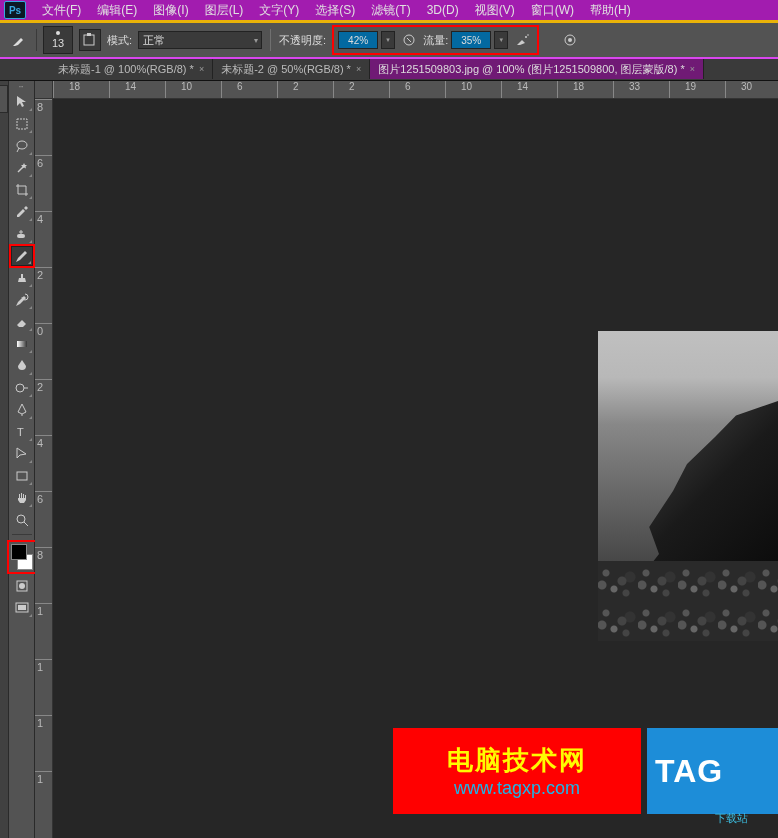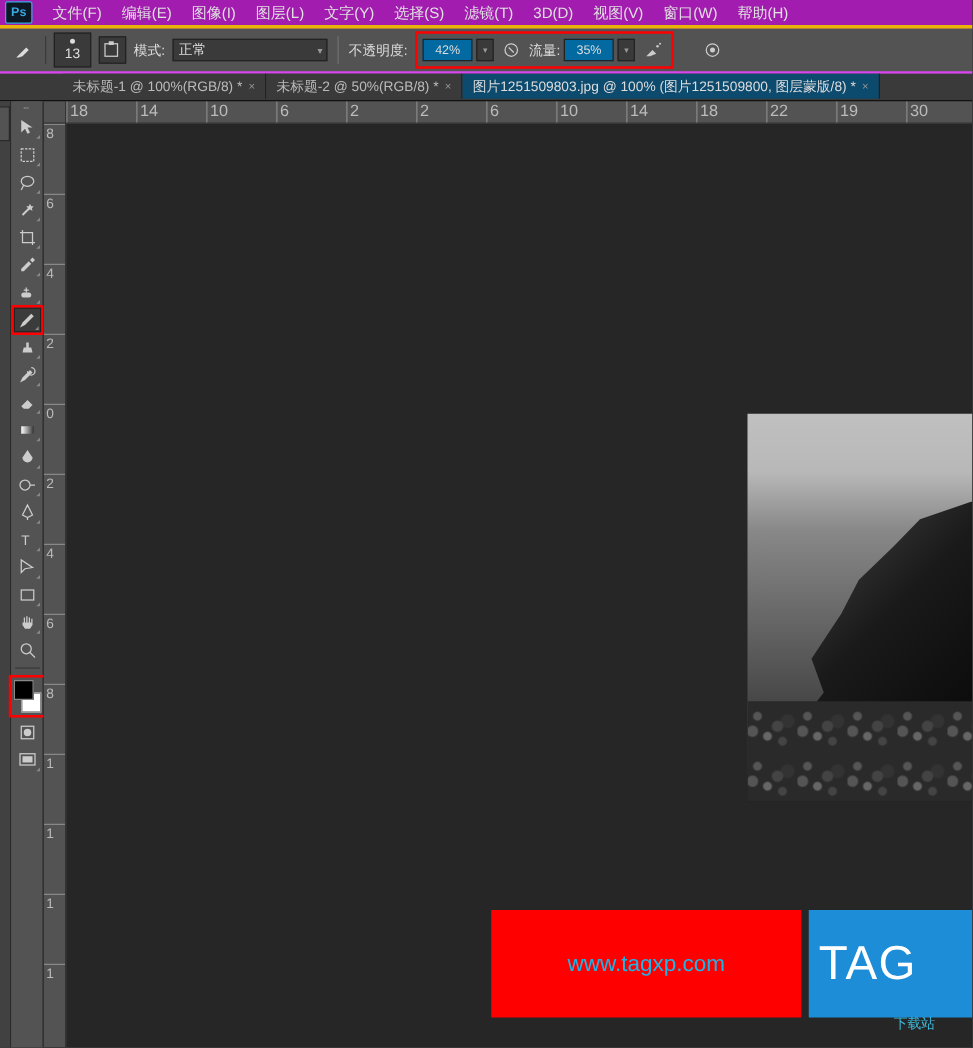--- a/index.html
+++ b/index.html
@@ -16,50 +16,50 @@
 .opt-label{color:#ddd;font-size:11px}
 .opt-select{width:124px;height:18px;background:#3a3a3a;border:1px solid #222;color:#ddd;font-size:11px;padding:0 4px;appearance:none;position:relative}
 .opt-select-wrap{position:relative;display:flex;align-items:center}
 .opt-select-arrow{position:absolute;right:4px;color:#999;font-size:8px;pointer-events:none}
 .subtle-border{width:1px;height:22px;background:#707070;margin:0 2px}
 .opt-input{width:40px;height:18px;background:#0369a1;border:1px solid #222;color:#ddd;text-align:center;font-size:10px}
 .opt-dd{width:14px;height:18px;background:#3a3a3a;border:1px solid #222;display:flex;align-items:center;justify-content:center;color:#999;font-size:7px}
 .redbox{border:2px solid #ff0000;padding:2px 4px;display:flex;align-items:center;gap:3px;height:30px}
 .tabbar{height:22px;background:#3a3a3a;display:flex;align-items:flex-start;padding-left:50px;border-bottom:1px solid #111}
 .tab{height:20px;padding:0 8px;color:#bbb;font-size:10px;display:flex;align-items:center;gap:5px;border-right:1px solid #222;background:#3a3a3a;cursor:pointer}
-.tab.active{background:#0c4a6e;color:#ddd}
+.tab.active{background:#701a75;color:#ddd}
 .tab-close{font-size:9px;color:#999}
 .workarea{position:absolute;left:0;top:81px;right:0;bottom:0;display:flex}
 .left-strip{width:9px;background:#414141;border-right:1px solid #2a2a2a}
 .left-strip-tab{width:8px;height:28px;background:#535353;border:1px solid #2a2a2a;border-left:none;margin-top:4px}
 .toolbox{width:26px;background:#535353;border-right:1px solid #2a2a2a;display:flex;flex-direction:column;align-items:center;padding-top:2px;position:relative}
 .toolbox-grip{width:24px;height:8px;display:flex;align-items:center;justify-content:center;color:#888;font-size:7px;letter-spacing:1px}
 .tool{width:22px;height:20px;display:flex;align-items:center;justify-content:center;color:#ccc;cursor:pointer;margin:1px 0;position:relative}
 .tool.active{background:#3b3b3b;border:1px solid #222}
 .tool-corner{position:absolute;right:1px;bottom:1px;width:0;height:0;border-right:3px solid #888;border-top:3px solid transparent}
 .tool.redout{outline:2px solid #ff0000}
 .color-swatch{width:26px;height:30px;position:relative;margin-top:4px}
 .fg-color{width:16px;height:16px;background:#000;border:1px solid #888;position:absolute;left:2px;top:2px;z-index:2}
 .bg-color{width:16px;height:16px;background:#fff;border:1px solid #888;position:absolute;right:2px;bottom:2px}
 .color-swatch.redout{outline:2px solid #ff0000}
 .canvas-area{flex:1;background:#262626;position:relative;overflow:hidden}
 .ruler-h{position:absolute;left:18px;top:0;right:0;height:18px;background:#535353;border-bottom:1px solid #333;display:flex;overflow:hidden}
 .ruler-v{position:absolute;left:0;top:18px;bottom:0;width:18px;background:#535353;border-right:1px solid #333;display:flex;flex-direction:column;overflow:hidden}
 .ruler-corner{position:absolute;left:0;top:0;width:18px;height:18px;background:#535353;border-right:1px solid #333;border-bottom:1px solid #333}
-.rtick-h{width:56px;height:18px;flex-shrink:0;border-left:1px solid #888;color:#bbb;font-size:13px;padding-left:2px;position:relative}
+.rtick-h{width:56px;height:18px;flex-shrink:0;border-left:1px solid #888;color:#bbb;font-size:10px;padding-left:15px;position:relative}
 .rtick-v{height:56px;width:18px;flex-shrink:0;border-top:1px solid #888;color:#bbb;font-size:9px;position:relative}
 .rtick-v span{position:absolute;left:2px;top:1px}
 .photo{position:absolute;right:0;top:250px;width:180px;height:310px;background:linear-gradient(180deg,#c0c0c0 0%,#b8b8b8 15%,#888 30%,#222 100%);overflow:hidden}
 .mountain{position:absolute;right:0;bottom:60px;width:140px;height:180px;background:linear-gradient(135deg,#4a4a4a 0%,#1a1a1a 50%,#0a0a0a 100%);clip-path:polygon(100% 0%,100% 100%,0% 100%,15% 85%,8% 70%,25% 50%,35% 35%,55% 20%,70% 8%)}
 .rocks{position:absolute;bottom:0;left:0;right:0;height:80px;background:radial-gradient(circle at 20% 30%,#555 3px,transparent 4px),radial-gradient(circle at 60% 50%,#444 4px,transparent 5px),radial-gradient(circle at 40% 70%,#666 3px,transparent 4px),radial-gradient(circle at 80% 40%,#333 5px,transparent 6px),radial-gradient(circle at 10% 60%,#555 4px,transparent 5px),radial-gradient(circle at 70% 80%,#444 3px,transparent 4px),#2a2a2a;background-size:40px 40px}
 .watermark1{position:absolute;left:358px;bottom:24px;width:248px;height:86px;background:#ff0000;display:flex;flex-direction:column;align-items:center;justify-content:center}
 .wm1-top{color:#fffb00;font-size:26px;font-weight:bold;letter-spacing:2px}
 .wm1-bot{color:#1db5e8;font-size:18px;margin-top:0}
 .watermark2{position:absolute;left:612px;bottom:24px;right:0;height:86px;background:#1d8dd8;display:flex;align-items:center;padding-left:8px;overflow:hidden}
-.wm2-txt{color:#fff;font-size:38px;font-weight:normal;letter-spacing:1px}
+.wm2-txt{color:#fff;font-size:32px;font-weight:bold;letter-spacing:1px}
 .wm-badge{position:absolute;right:30px;bottom:12px;color:#3ecaf0;font-size:11px;opacity:0.9}
 svg{width:16px;height:16px}
 </style>
 </head>
 <body>
 
 <div class="menubar">
   <div class="ps-logo">Ps</div>
   <div class="menu-item">文件(F)</div>
   <div class="menu-item">编辑(E)</div>
@@ -305,21 +305,21 @@
       <div class="rtick-h">18</div>
       <div class="rtick-h">14</div>
       <div class="rtick-h">10</div>
       <div class="rtick-h">6</div>
       <div class="rtick-h">2</div>
       <div class="rtick-h">2</div>
       <div class="rtick-h">6</div>
       <div class="rtick-h">10</div>
       <div class="rtick-h">14</div>
       <div class="rtick-h">18</div>
-      <div class="rtick-h">22</div>
+      <div class="rtick-h">33</div>
       <div class="rtick-h">19</div>
       <div class="rtick-h">30</div>
     </div>
     <div class="ruler-v">
       <div class="rtick-v">
           <span>8</span>
         </div>
       <div class="rtick-v">
           <span>6</span>
         </div>
@@ -357,20 +357,21 @@
           <span>1</span>
         </div>
     </div>
 
     <div class="photo">
       <div class="mountain"></div>
       <div class="rocks"></div>
     </div>
 
     <div class="watermark1">
+      <div class="wm1-top">电脑技术网</div>
       <div class="wm1-bot">www.tagxp.com</div>
     </div>
     <div class="watermark2">
       <div class="wm2-txt">TAG</div>
     </div>
     <div class="wm-badge">下载站</div>
   </div>
 </div>
 
 </body></html>

